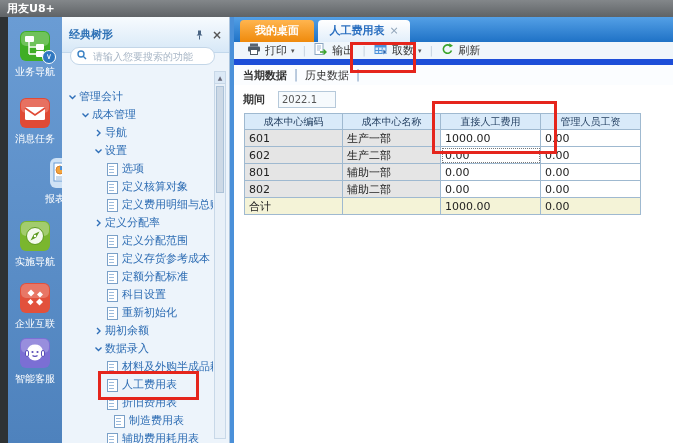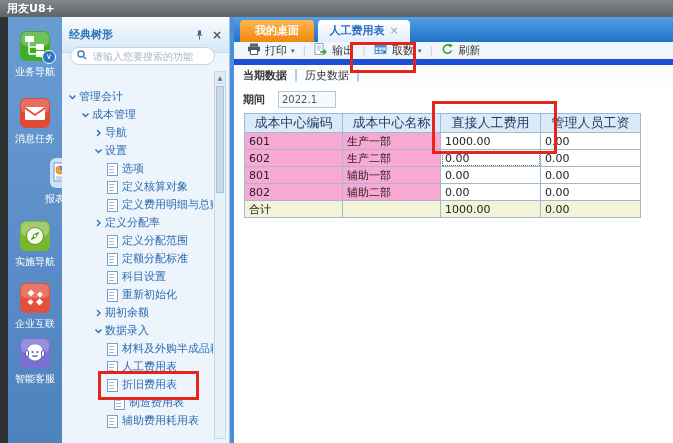--- a/index.html
+++ b/index.html
@@ -67,24 +67,24 @@
   .subtab{color:#333;margin-right:7px;cursor:pointer;}
   .subtab.active{font-weight:bold;}
   .stsep{color:#7d9cc0;margin-right:7px;font-size:12px;}
   #period-row{position:absolute;left:4px;top:72px;height:20px;display:flex;align-items:center;padding-left:9px;}
   #period-label{font-weight:bold;color:#333;margin-right:13px;}
   #period-input{width:50px;height:15px;border:1px solid #b6c9da;background:#f6fafd;color:#555;
     font-size:10px;font-family:inherit;padding:0 3px;}
   
   #grid{position:absolute;left:14px;top:96px;border-collapse:collapse;table-layout:fixed;}
   #grid th{height:15px;background:#d9eaf9;border:1px solid #9fb9d0;font-weight:normal;color:#1e3a5c;
-    font-size:13px;padding:0 2px;overflow:hidden;white-space:nowrap;}
+    font-size:10px;padding:0 2px;overflow:hidden;white-space:nowrap;}
   #grid td{height:16px;border:1px solid #9fb9d0;font-size:11px;padding:0 4px;overflow:hidden;
     white-space:nowrap;color:#222;}
-  #grid td.code,#grid td.name{background:#f9a8d4;text-align:left;}
+  #grid td.code,#grid td.name{background:#e5e5e5;text-align:left;}
   #grid td.num{background:#fff;}
   #grid td.tot{background:#f4f3d7;}
   #grid td.focus{outline:1px dotted #777;outline-offset:-2px;}
   
   .ann{position:absolute;border:3px solid #e5251c;z-index:50;pointer-events:none;}
   #ann-tree{left:98px;top:371px;width:95px;height:23px;}
   #ann-fetch{left:350px;top:42px;width:60px;height:25px;}
   #ann-column{left:432px;top:101px;width:119px;height:47px;}
 </style>
 </head>
@@ -214,20 +214,24 @@
         <span class="arr">
           <svg width="9" height="8" viewBox="0 0 8 8">
             <path d="M2.5 1 L5.5 4 L2.5 7" fill="none" stroke="#2f6fb8" stroke-width="1.4"></path>
           </svg>
         </span>
         <span class="tx">定义分配率</span>
       </div>
       <div class="tree-item" style="padding-left: 45px;">
         <span class="doc"></span>
         <span class="tx">定义分配范围</span>
+      </div>
+      <div class="tree-item" style="padding-left: 45px;">
+        <span class="doc"></span>
+        <span class="tx">定义存货参考成本</span>
       </div>
       <div class="tree-item" style="padding-left: 45px;">
         <span class="doc"></span>
         <span class="tx">定额分配标准</span>
       </div>
       <div class="tree-item" style="padding-left: 45px;">
         <span class="doc"></span>
         <span class="tx">科目设置</span>
       </div>
       <div class="tree-item" style="padding-left: 45px;">

